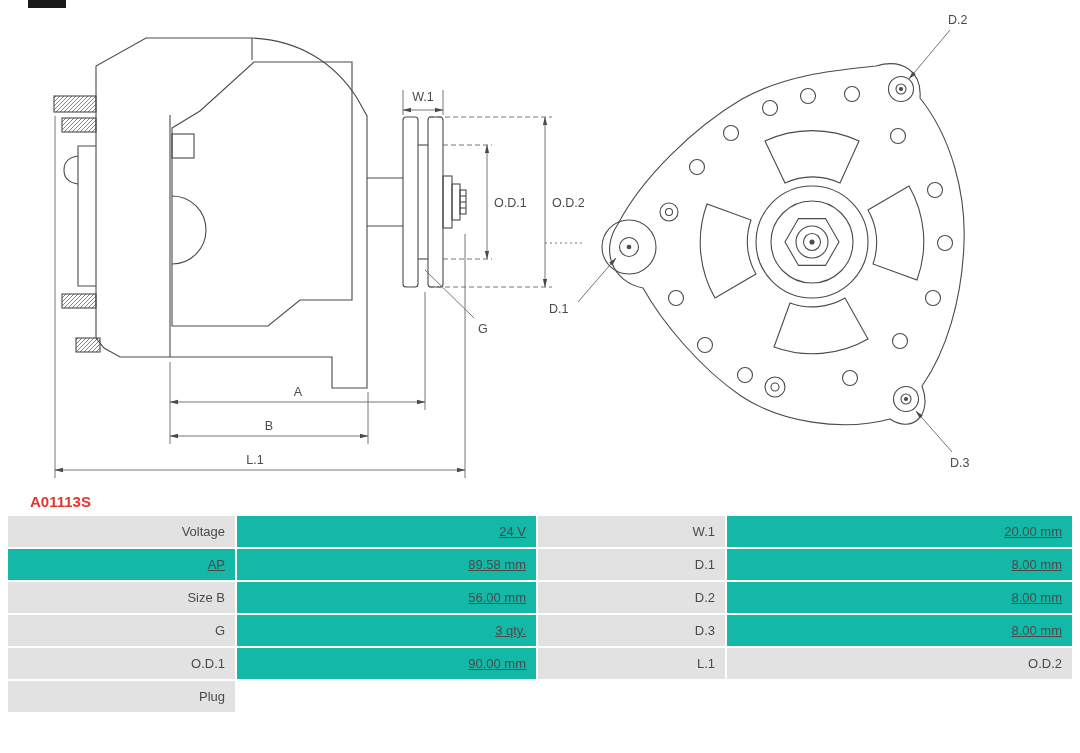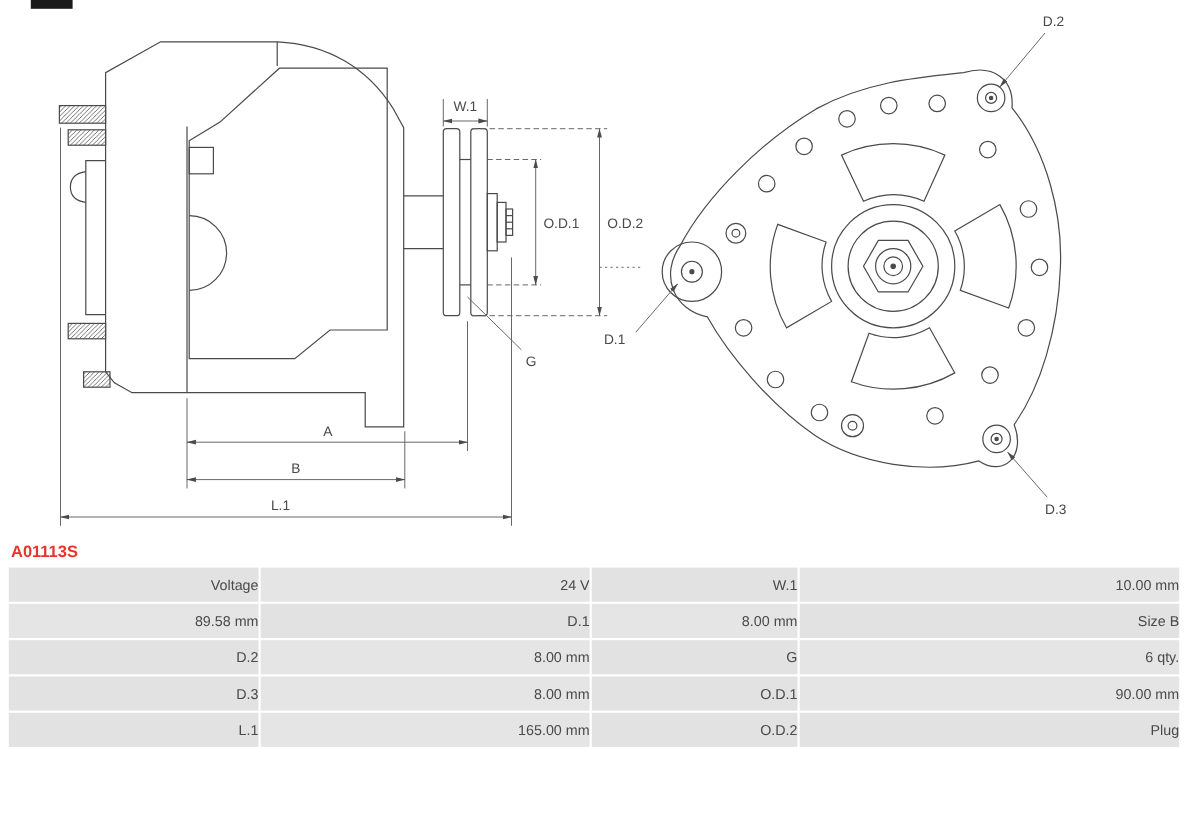--- a/index.html
+++ b/index.html
@@ -1,24 +1,24 @@
 <!DOCTYPE html>
 <html><head>
 <meta charset="utf-8">
 <style>
   html,body{margin:0;padding:0;background:#ffffff;}
   body{width:1080px;height:753px;overflow:hidden;font-family:"Liberation Sans",sans-serif;}
   .drawing-wrap{width:1080px;height:490px;}
   svg{display:block;}
   svg text{font-family:"Liberation Sans",sans-serif;font-size:12.5px;fill:#4a4a4a;}
-  .part-number{color:#e8342c;font-weight:bold;font-size:15px;padding:3px 10px 6px 10px;}
+  .part-number{color:#e8342c;font-weight:bold;font-size:15px;padding:3px 10px 6px 10px;margin-left:20px;}
   .spec-table{display:grid;grid-template-columns:227px 299px 187px 1fr;gap:2px;margin:0 8px;background:#ffffff;}
-  .cell{height:31px;line-height:31px;font-size:13px;color:#4a4a4a;text-align:right;padding-right:0;box-sizing:border-box;overflow:hidden;white-space:nowrap;}
+  .cell{height:31px;line-height:31px;font-size:13px;color:#4a4a4a;text-align:right;padding-right:10px;box-sizing:border-box;overflow:hidden;white-space:nowrap;}
   .cell.label{background:#e2e2e2;}
-  .cell.value{background:#e5e5e5;}
+  .cell.value{background:#14b8a6;text-decoration:underline;}
 </style>
 </head>
 <body>
 
 <div class="drawing-wrap">
 <svg width="1080" height="490" viewBox="0 0 1080 490">
   <defs>
     <pattern id="hatch" patternUnits="userSpaceOnUse" width="4" height="4">
       <path d="M0,4 L4,0" stroke="#4a4a4a" stroke-width="0.7"></path>
     </pattern>
@@ -169,36 +169,37 @@
 </svg>
 </div>
 
 <div class="part-number">A01113S</div>
 
 <div class="spec-table">
 
   <div class="cell label">Voltage</div>
   <div class="cell value">24 V</div>
   <div class="cell label">W.1</div>
-  <div class="cell value">10.00 mm</div>
-
+  <div class="cell value">20.00 mm</div>
+
+  <div class="cell value">AP</div>
 
   <div class="cell value">89.58 mm</div>
   <div class="cell label">D.1</div>
   <div class="cell value">8.00 mm</div>
 
   <div class="cell label">Size B</div>
+  <div class="cell value">56.00 mm</div>
   <div class="cell label">D.2</div>
   <div class="cell value">8.00 mm</div>
 
   <div class="cell label">G</div>
-  <div class="cell value">6 qty.</div>
+  <div class="cell value">3 qty.</div>
   <div class="cell label">D.3</div>
   <div class="cell value">8.00 mm</div>
 
   <div class="cell label">O.D.1</div>
   <div class="cell value">90.00 mm</div>
   <div class="cell label">L.1</div>
-  <div class="cell value">165.00 mm</div>
 
   <div class="cell label">O.D.2</div>
   <div class="cell label">Plug</div>
 </div>
 
 </body></html>

